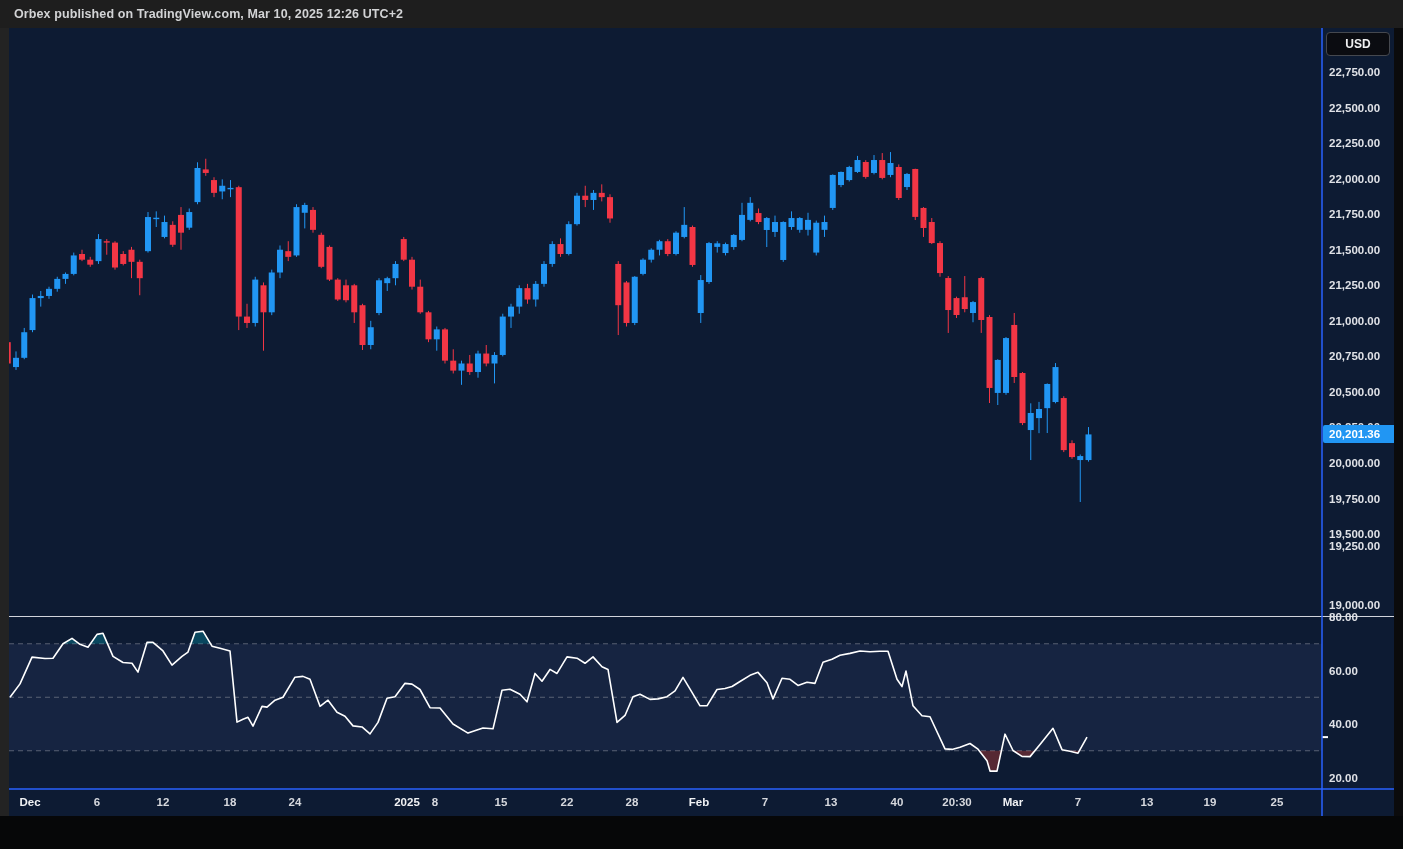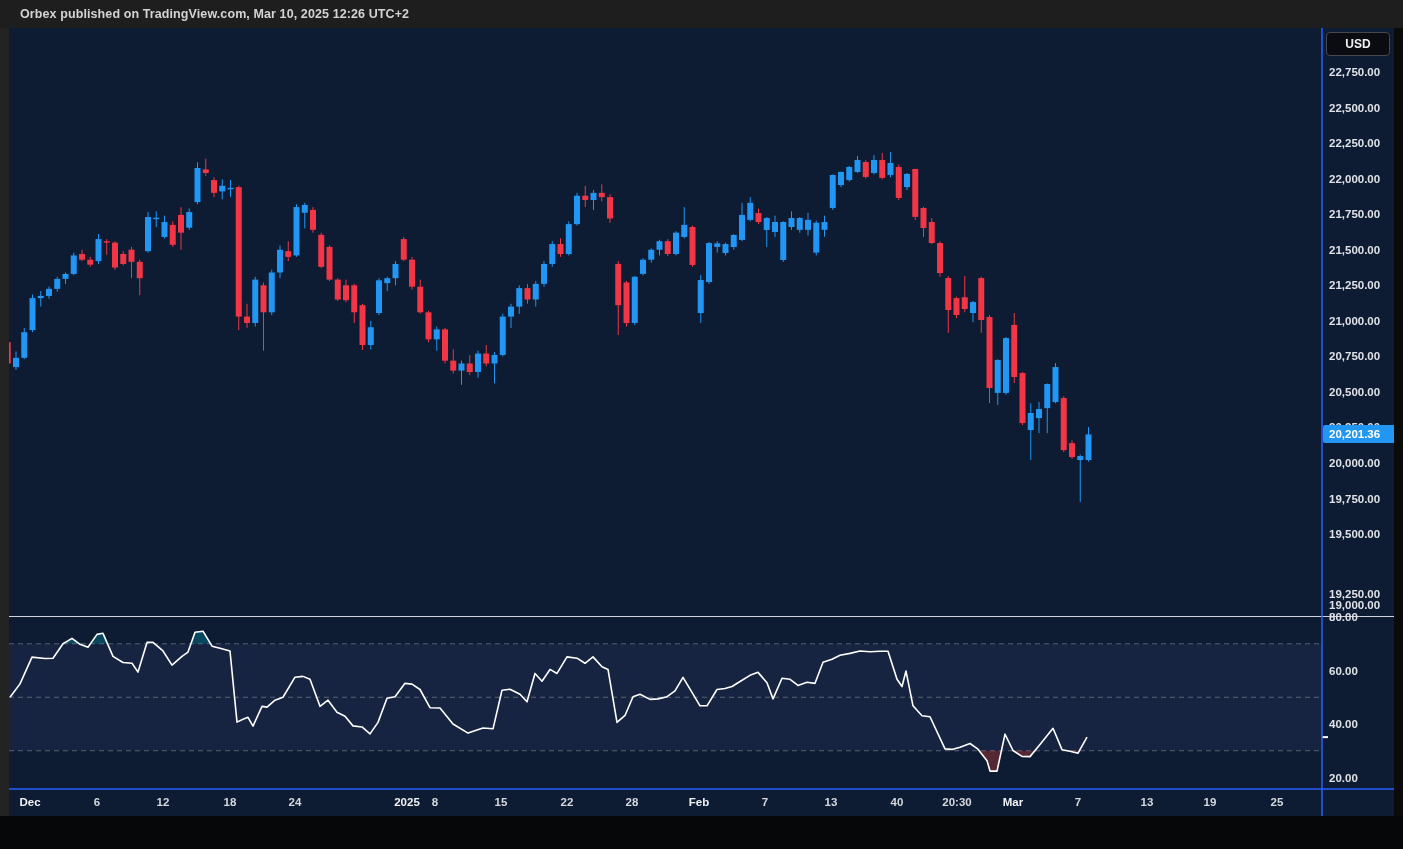--- a/index.html
+++ b/index.html
@@ -1,18 +1,18 @@
 <!DOCTYPE html>
 <html><head>
 <meta charset="utf-8">
 <style>
   html,body{margin:0;padding:0;background:#060708;font-family:"Liberation Sans",sans-serif;}
   #screen{position:relative;width:1403px;height:849px;background:#060708;overflow:hidden;}
   .topbar{position:absolute;left:0;top:0;width:1403px;height:28px;background:#1e1e1e;display:flex;align-items:center;}
-  .topbar-text{margin-left:20px;font-size:12.5px;font-weight:700;color:#d2d3d5;letter-spacing:.1px;}
+  .topbar-text{margin-left:14px;font-size:12.5px;font-weight:700;color:#d2d3d5;letter-spacing:.1px;}
   .leftstrip{position:absolute;left:0;top:28px;width:9px;height:788px;background:#232323;}
   .rightstrip{position:absolute;left:1394px;top:28px;width:9px;height:788px;background:#0b0b0c;}
   .chart-region{position:absolute;left:9px;top:28px;width:1385px;height:788px;background:#0d1b33;overflow:hidden;}
   .chart-region svg{position:absolute;left:0;top:0;}
   .axis-label{position:absolute;font-size:11.5px;font-weight:600;color:#e0e2e7;white-space:nowrap;transform:translateY(-50%);}
   .time-label{position:absolute;font-size:11.5px;color:#d6d8dd;font-weight:600;white-space:nowrap;transform:translateX(-50%);top:768px;}
   .time-label.major{font-weight:700;color:#f1f2f4;}
   .usd-button{position:absolute;left:1317px;top:4px;width:64px;height:24px;background:#0b0c11;border:1px solid #45484f;border-radius:4px;color:#f0f0f2;font-size:12px;font-weight:700;display:flex;align-items:center;justify-content:center;box-sizing:border-box;}
   .price-badge{position:absolute;left:1314px;width:84px;height:18px;background:#2196F3;border-radius:2px;color:#fff;font-size:11.5px;font-weight:700;display:flex;align-items:center;padding-left:6px;box-sizing:border-box;}
   .bottombar{position:absolute;left:0;top:816px;width:1403px;height:33px;background:#1e1e1e;display:flex;align-items:center;}
@@ -319,21 +319,21 @@
         <div class="axis-label" style="left: 1320px; top: 186.195px; text-align: center;">21,750.00</div>
         <div class="axis-label" style="left: 1320px; top: 221.744px;">21,500.00</div>
         <div class="axis-label" style="left: 1320px; top: 257.292px;">21,250.00</div>
         <div class="axis-label" style="left: 1320px; top: 292.841px;">21,000.00</div>
         <div class="axis-label" style="left: 1320px; top: 328.39px;">20,750.00</div>
         <div class="axis-label" style="left: 1320px; top: 363.939px;">20,500.00</div>
         <div class="axis-label" style="left: 1320px; top: 399.487px;">20,250.00</div>
         <div class="axis-label" style="left: 1320px; top: 435.036px;">20,000.00</div>
         <div class="axis-label" style="left: 1320px; top: 470.585px;">19,750.00</div>
         <div class="axis-label" style="left: 1320px; top: 506.133px;">19,500.00</div>
-        <div class="axis-label" style="left: 1320px; top: 566px;">19,250.00</div>
+        <div class="axis-label" style="left: 1320px; top: 518px;">19,250.00</div>
         <div class="axis-label" style="left: 1320px; top: 577.231px;">19,000.00</div>
       </div>
     <div id="rsi-labels">
         <div class="axis-label" style="left: 1320px; top: 589px;">80.00</div>
         <div class="axis-label" style="left: 1320px; top: 642.5px;">60.00</div>
         <div class="axis-label" style="left: 1320px; top: 696px;">40.00</div>
         <div class="axis-label" style="left: 1320px; top: 749.5px;">20.00</div>
       </div>
     <div id="time-labels">
         <div class="time-label major" style="left: 21px;">Dec</div>

